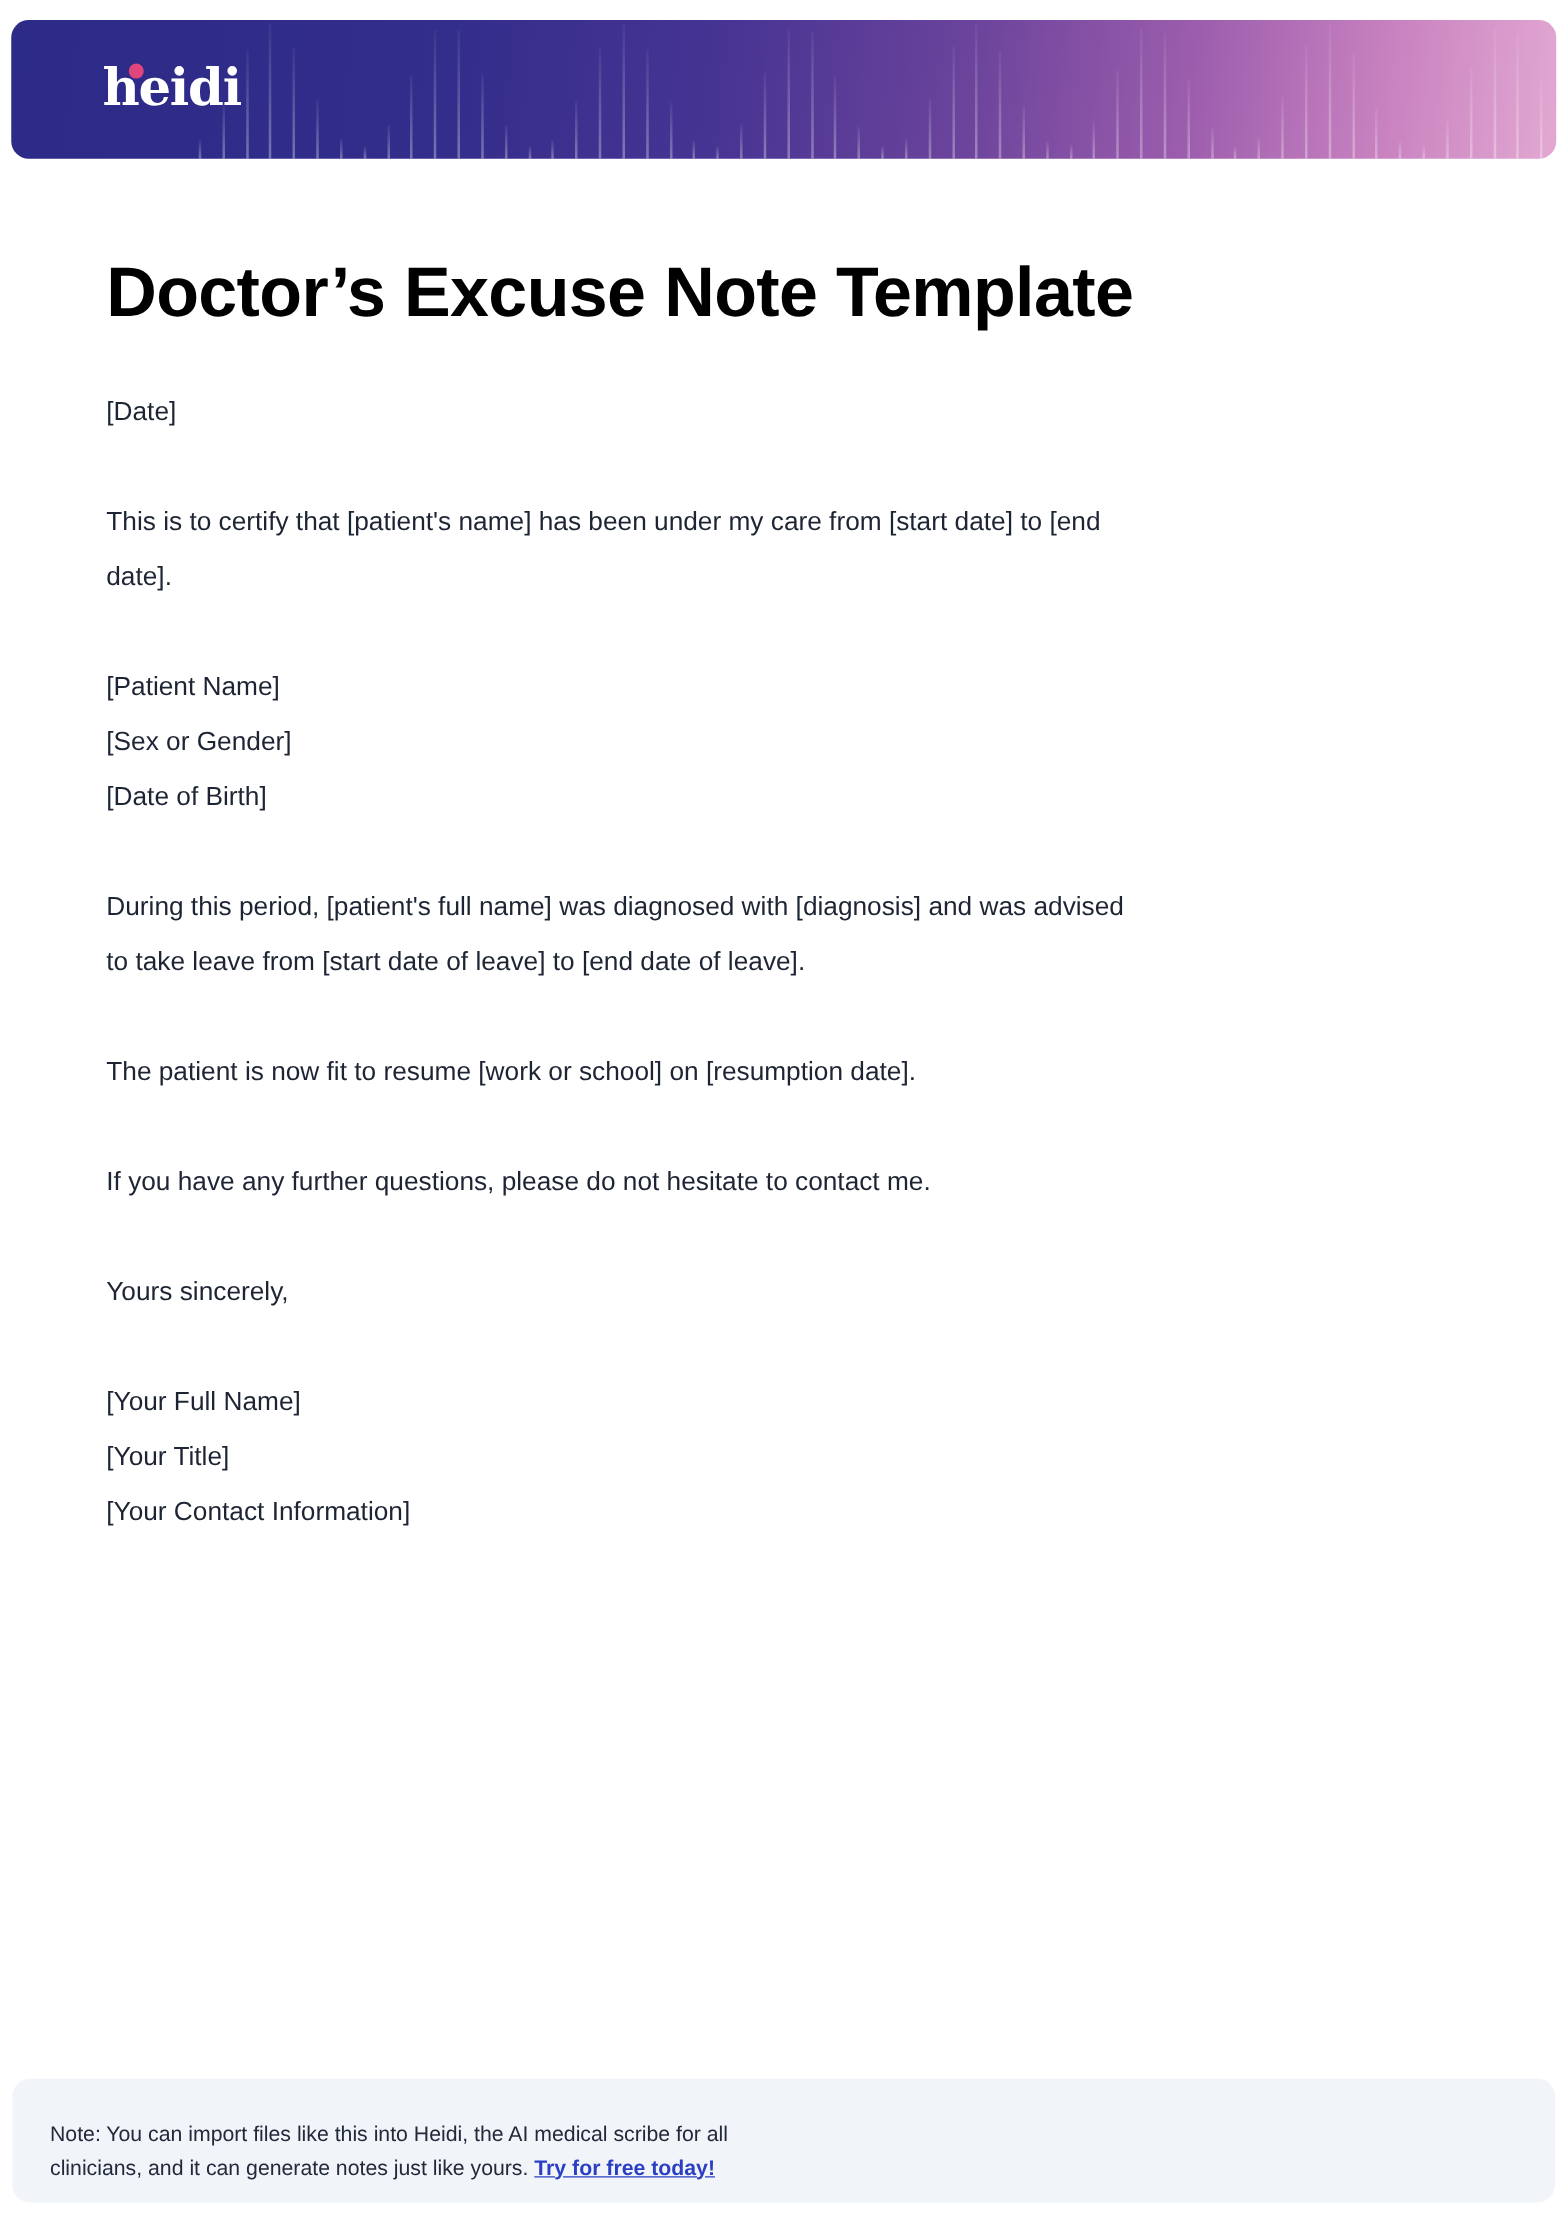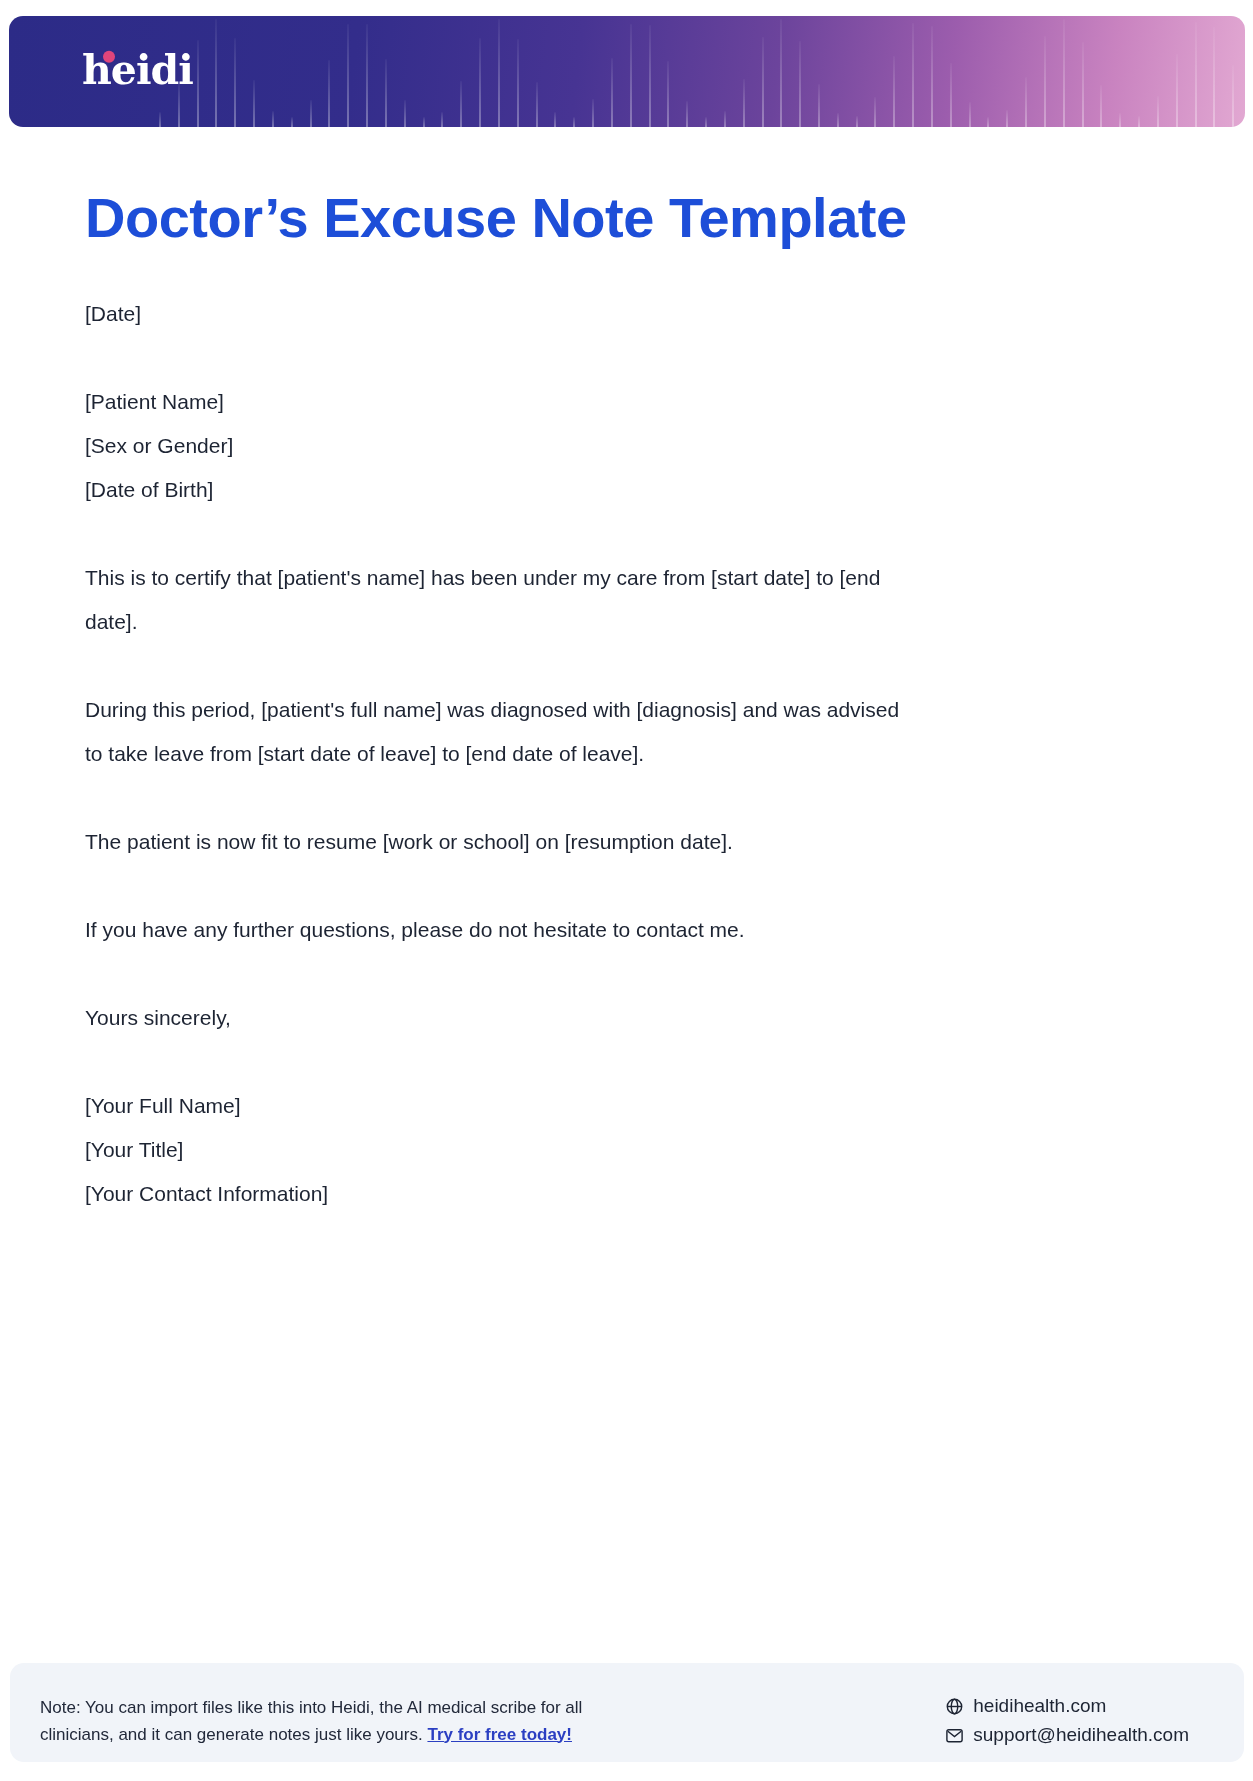--- a/index.html
+++ b/index.html
@@ -42,22 +42,22 @@
   .logo-dot {
     position: absolute; left: 21px; top: 1px; width: 12px; height: 12px;
     border-radius: 50%; background: var(--brand-pink, #e0457b); z-index: 2;
   }
 
   
   .doc {
     position: absolute; left: 85px; right: 85px; top: 127px;
   }
   .doc-title {
-    margin-top: 58px;
-    font-size: 56px; font-weight: 700; color: #1d4ed8;
+    margin-top: 74px;
+    font-size: 56px; font-weight: 700; color: #000000;
     letter-spacing: -0.5px; line-height: 66px;
   }
   .doc-body { margin-top: 41px; }
   .para {
     font-size: 21px; line-height: 44px;
     white-space: pre-line;
     margin-bottom: 44px;
     color: var(--text, #1d2433);
   }
 
@@ -148,51 +148,34 @@
   <div class="logo">
     <span class="logo-text">heidi</span>
     <span class="logo-dot"></span>
   </div>
 </div>
 
 <div class="doc">
   <h1 class="doc-title">Doctor’s Excuse Note Template</h1>
   <div class="doc-body">
       <p class="para">[Date]</p>
+      <p class="para">This is to certify that [patient's name] has been under my care from [start date] to [end
+date].</p>
       <p class="para">[Patient Name]
 [Sex or Gender]
 [Date of Birth]</p>
-      <p class="para">This is to certify that [patient's name] has been under my care from [start date] to [end
-date].</p>
       <p class="para">During this period, [patient's full name] was diagnosed with [diagnosis] and was advised
 to take leave from [start date of leave] to [end date of leave].</p>
       <p class="para">The patient is now fit to resume [work or school] on [resumption date].</p>
       <p class="para">If you have any further questions, please do not hesitate to contact me.</p>
       <p class="para">Yours sincerely,</p>
       <p class="para">[Your Full Name]
 [Your Title]
 [Your Contact Information]</p>
     </div>
 </div>
 
 <div class="footer">
   <p class="note">
     <span>Note: You can import files like this into Heidi, the AI medical scribe for all</span><br>
     <span>clinicians, and it can generate notes just like yours. </span><a class="note-link">Try for free today!</a>
   </p>
-  <div class="contacts">
-    <div class="contact-row">
-      <svg width="19" height="19" viewBox="0 0 20 20" fill="none" stroke="#1d2433" stroke-width="1.5">
-        <circle cx="10" cy="10" r="7.6"></circle>
-        <ellipse cx="10" cy="10" rx="3.4" ry="7.6"></ellipse>
-        <line x1="2.4" y1="10" x2="17.6" y2="10"></line>
-      </svg>
-      <span class="contact-text">heidihealth.com</span>
-    </div>
-    <div class="contact-row">
-      <svg width="19" height="19" viewBox="0 0 20 20" fill="none" stroke="#1d2433" stroke-width="1.5">
-        <rect x="2" y="4" width="16" height="12.5" rx="2"></rect>
-        <path d="M3 5.5 L10 11.2 L17 5.5"></path>
-      </svg>
-      <span class="contact-text">support@heidihealth.com</span>
-    </div>
-  </div>
 </div>
 
 </body></html>

